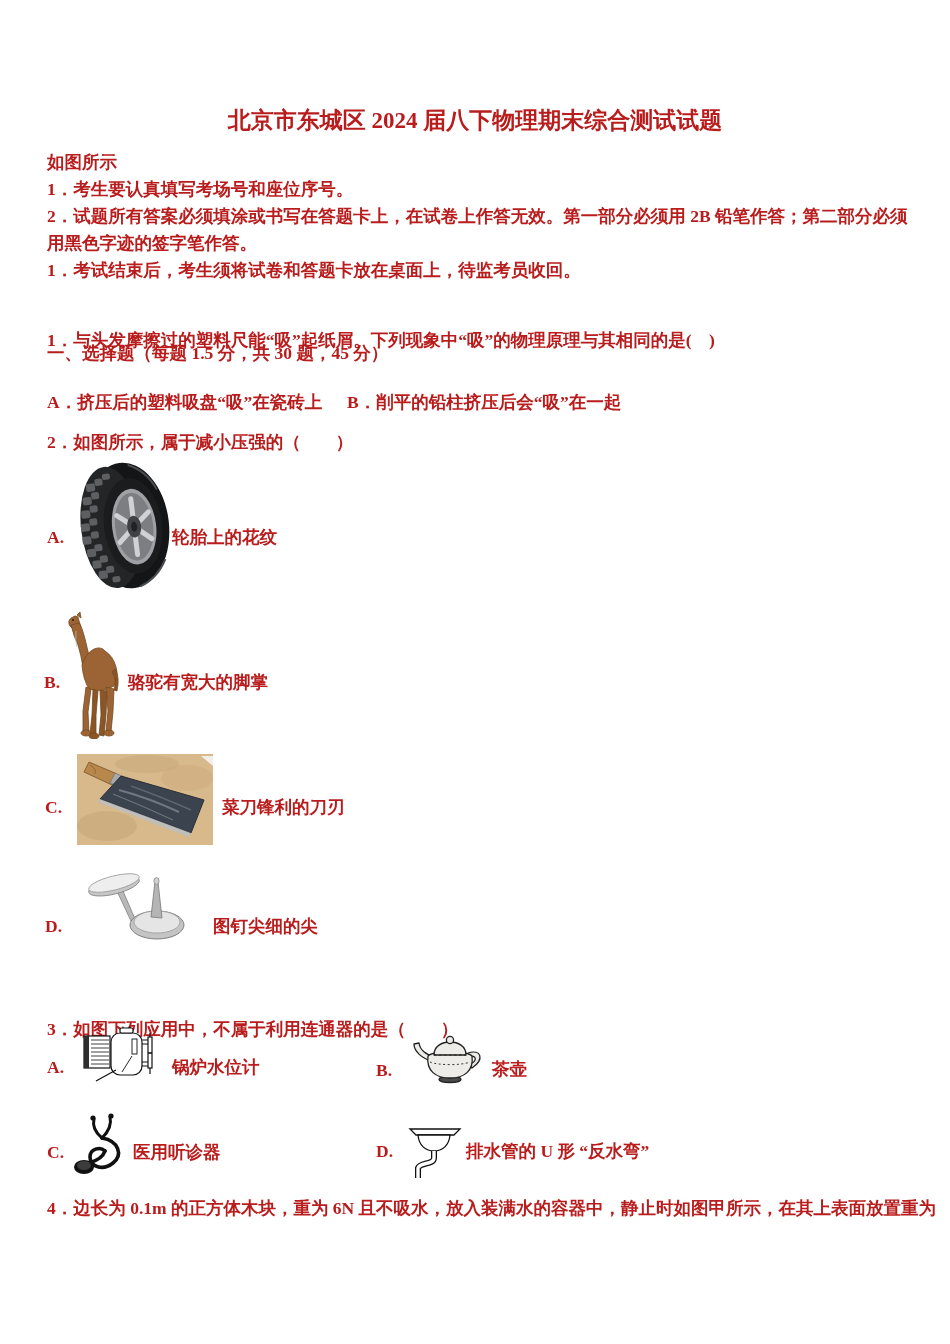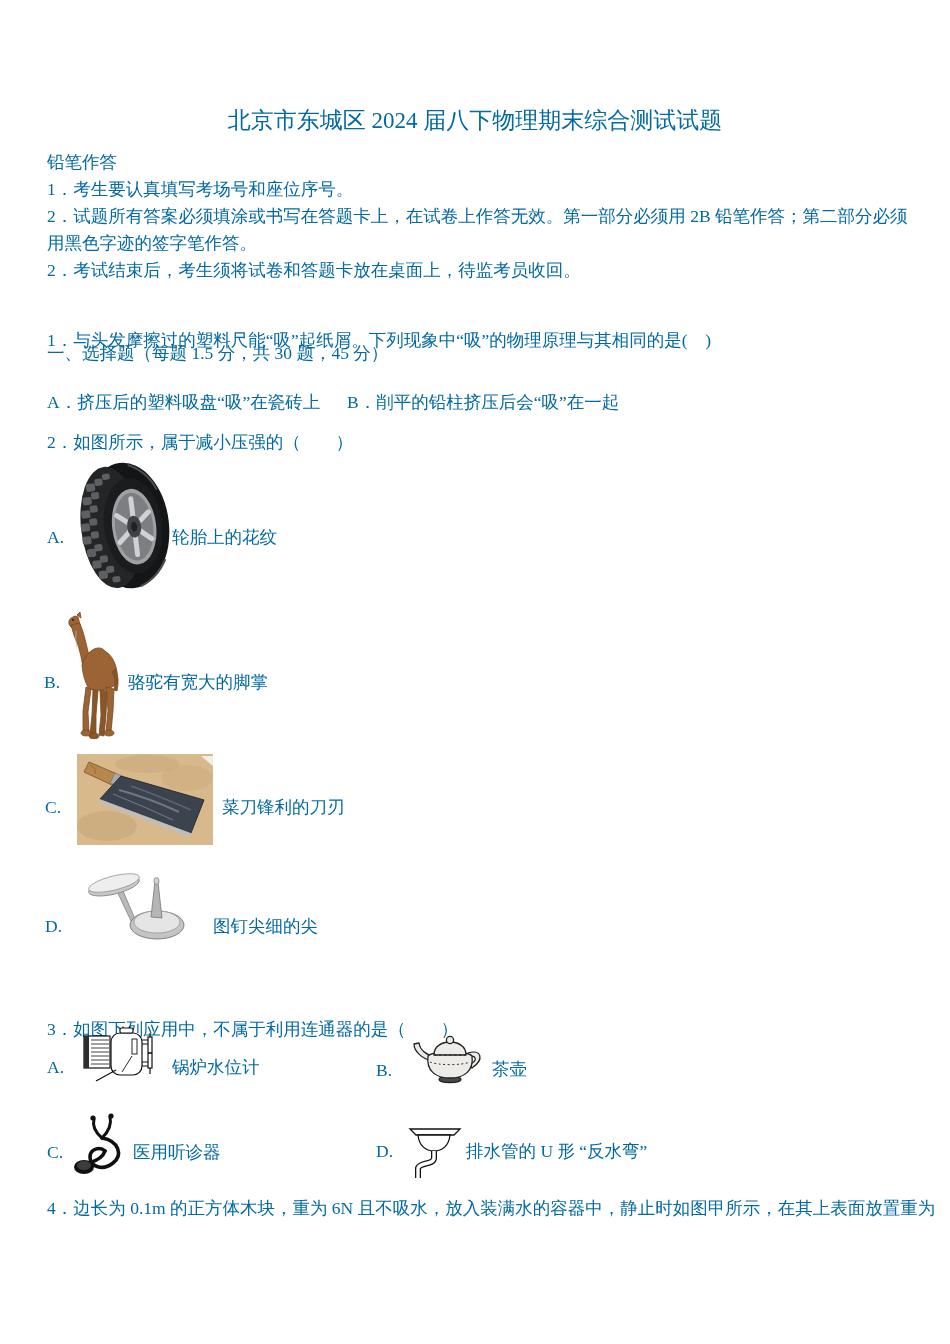--- a/index.html
+++ b/index.html
@@ -1,19 +1,19 @@
 <!DOCTYPE html>
 <html><head>
 <meta charset="utf-8">
 <style>
   html,body{margin:0;padding:0;background:#ffffff;}
   .page{
     position:relative;width:950px;height:1344px;background:#ffffff;
     font-family:"Liberation Serif","DejaVu Serif",serif;
-    color:#0369a1;font-weight:400;overflow:hidden;
+    color:#b91c1c;font-weight:700;overflow:hidden;
   }
   .t{position:absolute;font-size:17.5px;line-height:27px;white-space:nowrap;}
   .wrap{white-space:normal;}
   .title{top:106px;left:0;width:100%;text-align:center;font-size:23px;line-height:30px;}
   .n-head{top:149px;left:47px;}
   .n-item1{top:176px;left:47px;}
   .n-item2{top:203px;left:47px;width:868px;}
   .n-item3{top:257px;left:47px;}
   .sec{top:300px;left:47px;margin-top:40px;}
   .q1{top:327px;left:47px;}
@@ -50,24 +50,24 @@
   .steth{top:1113px;left:71px;width:62px;height:64px;}
   .drain{top:1122px;left:404px;width:62px;height:56px;}
 </style>
 </head>
 <body>
 
 <div class="page">
 
   <div class="t title">北京市东城区 2024 届八下物理期末综合测试试题</div>
 
-  <div class="t n-head">铅笔作答</div>
+  <div class="t n-head">如图所示</div>
   <div class="t n-item1">1．考生要认真填写考场号和座位序号。</div>
   <div class="t n-item2 wrap">2．试题所有答案必须填涂或书写在答题卡上，在试卷上作答无效。第一部分必须用 2B 铅笔作答；第二部分必须用黑色字迹的签字笔作答。</div>
-  <div class="t n-item3">2．考试结束后，考生须将试卷和答题卡放在桌面上，待监考员收回。</div>
+  <div class="t n-item3">1．考试结束后，考生须将试卷和答题卡放在桌面上，待监考员收回。</div>
 
   <div class="t sec">一、选择题（每题 1.5 分，共 30 题，45 分）</div>
 
   <div class="t q1">1．与头发摩擦过的塑料尺能“吸”起纸屑。下列现象中“吸”的物理原理与其相同的是(　)</div>
   <div class="t q1o1"><span class="optcol">A．挤压后的塑料吸盘“吸”在瓷砖上</span><span>B．削平的铅柱挤压后会“吸”在一起</span></div>
 
   <div class="t q2">2．如图所示，属于减小压强的（　　）</div>
 
   <div class="t q2a-letter">A.</div>
   <div class="img tire">

